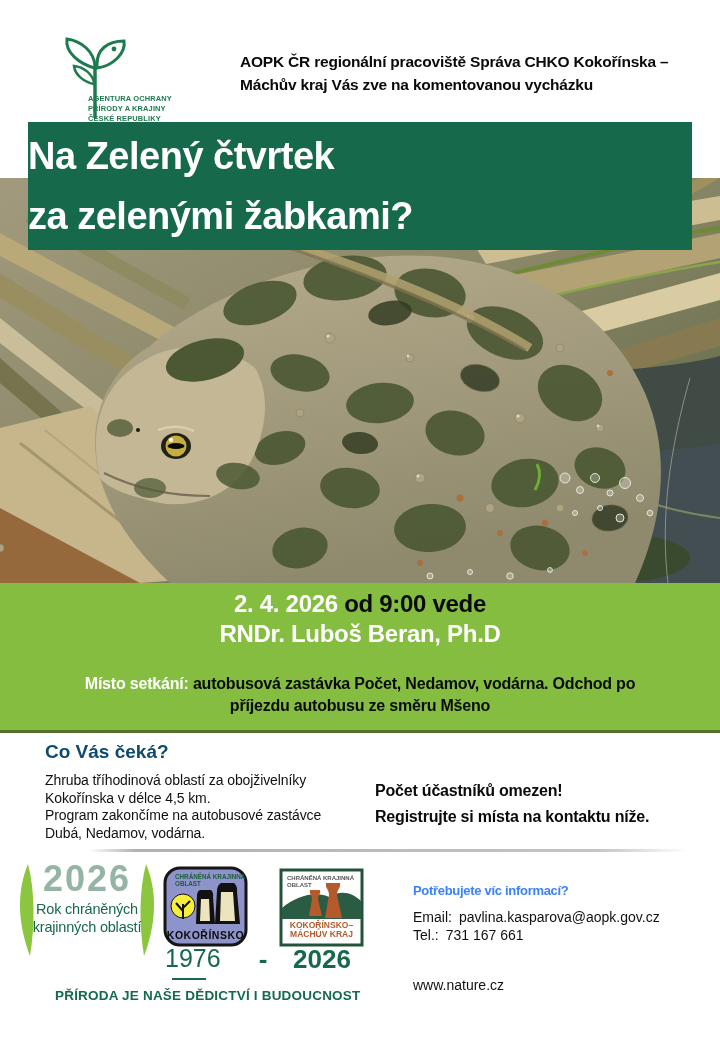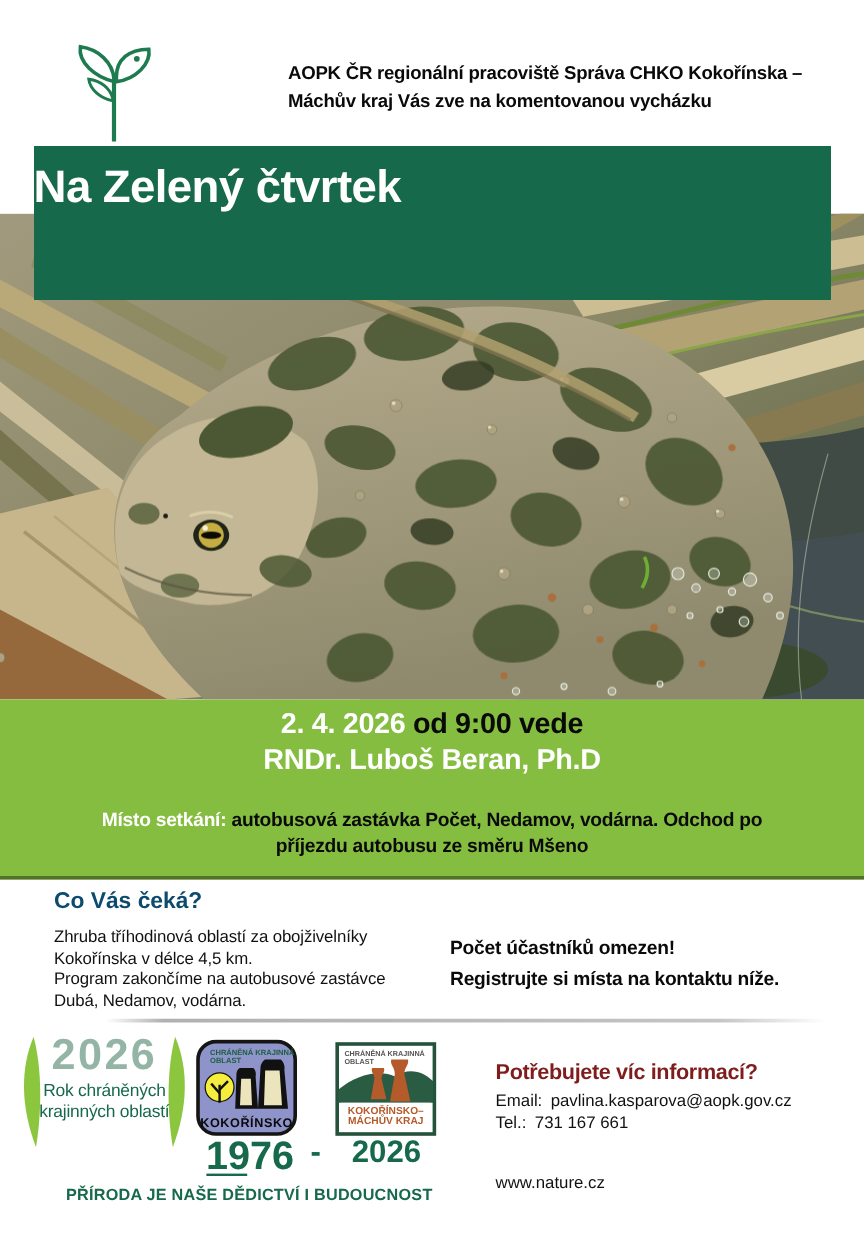--- a/index.html
+++ b/index.html
@@ -42,48 +42,53 @@
                       rgba(165,165,165,.65) 85%,rgba(190,190,190,0));}
 
   
   .emblem{position:absolute;left:12px;top:862px;width:150px;height:100px;text-align:center;}
   .emblem-year{position:absolute;left:0;top:-4px;width:150px;font-size:36px;font-weight:bold;
                color:#94b5a6;letter-spacing:2px;}
   .emblem-cap{position:absolute;left:0;top:38px;width:150px;font-size:14.5px;line-height:18px;
               color:#17694b;letter-spacing:-.2px;}
   .badge-kok{position:absolute;left:163px;top:866px;}
   .badge-mach{position:absolute;left:279px;top:868px;}
-  .year-from{position:absolute;left:165px;top:944px;width:80px;text-align:right;
-             font-size:33px;font-weight:bold;color:#17694b;}
+  .year-from{position:absolute;left:165px;top:944px;width:80px;text-align:left;
+             font-size:25px;font-weight:normal;color:#17694b;}
   .year-sep{position:absolute;left:248px;top:944px;width:30px;text-align:center;
             font-size:26px;font-weight:bold;color:#17694b;}
   .year-to{position:absolute;left:282px;top:944px;width:80px;text-align:center;
            font-size:26px;font-weight:bold;color:#17694b;}
   .year-underline{position:absolute;left:172px;top:978px;width:34px;height:2px;background:#17694b;}
   .slogan{position:absolute;left:55px;top:988px;font-size:13.5px;font-weight:bold;
           color:#17694b;letter-spacing:.2px;}
-  .contact-head{position:absolute;left:413px;top:883px;font-size:18px;font-weight:bold;
-                color:#7f1d1d;letter-spacing:-.3px;}
+  .contact-head{position:absolute;left:413px;top:883px;font-size:13px;font-weight:bold;
+                color:#3b82f6;letter-spacing:-.3px;}
   .contact-email{position:absolute;left:413px;top:909px;font-size:14px;color:#111;}
   .contact-tel{position:absolute;left:413px;top:927px;font-size:14px;color:#111;}
   .contact-web{position:absolute;left:413px;top:977px;font-size:14px;color:#111;}
   .clabel{margin-right:7px;}
 </style>
 </head>
 <body>
 
 <div class="poster">
 
   <svg class="abs" style="left:55px;top:36px" width="80" height="85" viewBox="0 0 80 85">
     <path d="M40,82 C40,60 40,45 40,30" stroke="#1e7b4f" stroke-width="3.5" fill="none"></path>
     <path d="M40,32 C24,28 10,16 12,3 C27,5 39,16 40,30 Z" fill="#fff" stroke="#1e7b4f" stroke-width="3"></path>
     <path d="M42,32 C58,30 71,17 69,5 C52,5 42,14 42,28 Z" fill="#fff" stroke="#1e7b4f" stroke-width="3"></path>
     <path d="M39,48 C29,46 20,39 19,30 C29,31 37,38 39,46 Z" fill="#fff" stroke="#1e7b4f" stroke-width="2.5"></path>
     <circle cx="59" cy="13" r="2.4" fill="#1e7b4f"></circle>
   </svg>
+  <div class="org-text">
+    <div>AGENTURA OCHRANY</div>
+    <div>PŘÍRODY A KRAJINY</div>
+    <div>ČESKÉ REPUBLIKY</div>
+  </div>
   <div class="invite">
     <div>AOPK ČR regionální pracoviště Správa CHKO Kokořínska –</div>
     <div>Máchův kraj Vás zve na komentovanou vycházku</div>
   </div>
 
   <svg class="photo" viewBox="0 0 720 405">
     <defs>
       <linearGradient id="gWater" x1="0" y1="0" x2="1" y2="1">
         <stop offset="0" stop-color="#a29a7e"></stop>
           <stop offset=".45" stop-color="#8b8868"></stop>
@@ -227,20 +232,21 @@
       </g>
 
       <path d="M270,60 C350,85 450,120 530,170" stroke="#b1a070" stroke-width="9" fill="none" opacity=".85"></path>
       <path d="M278,66 C355,92 450,128 525,172" stroke="#7e7450" stroke-width="3" fill="none" opacity=".8"></path>
       <path d="M535,312 q8,-14 2,-26" stroke="#6fae35" stroke-width="3" fill="none"></path>
     </g>
   </svg>
 
   <div class="title-banner">
     <div>Na Zelený čtvrtek</div>
+    <div>za zelenými žabkami?</div>
   </div>
 
   <div class="event-band">
     <div class="eb-line1">
       <span class="wh">2. 4. 2026</span><span class="bk"> od 9:00 vede</span>
     </div>
     <div class="eb-line2">RNDr. Luboš Beran, Ph.D</div>
     <div class="eb-meet">
       <div>
         <span class="wh">Místo setkání: </span><span class="bk">autobusová zastávka Počet, Nedamov, vodárna. Odchod po</span>

